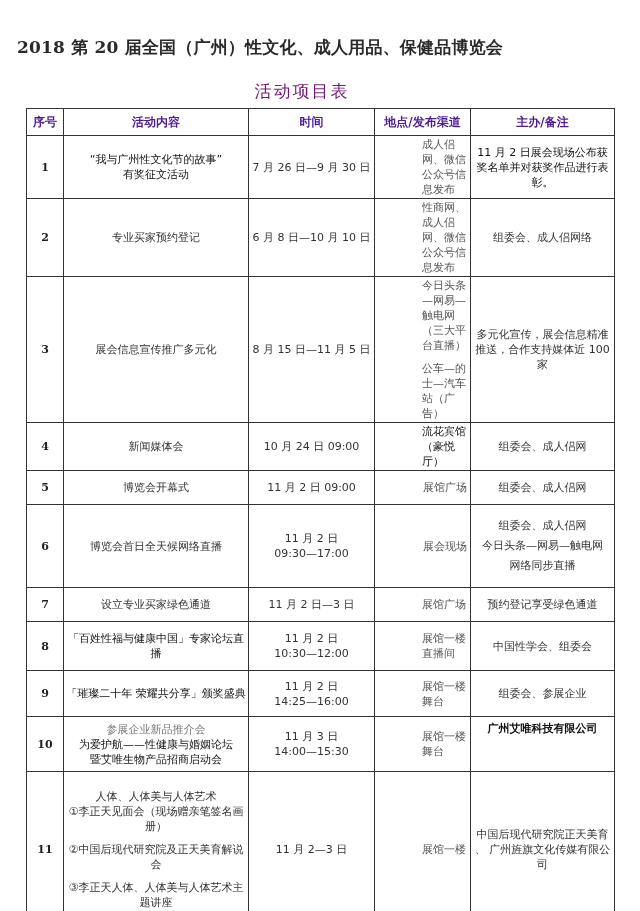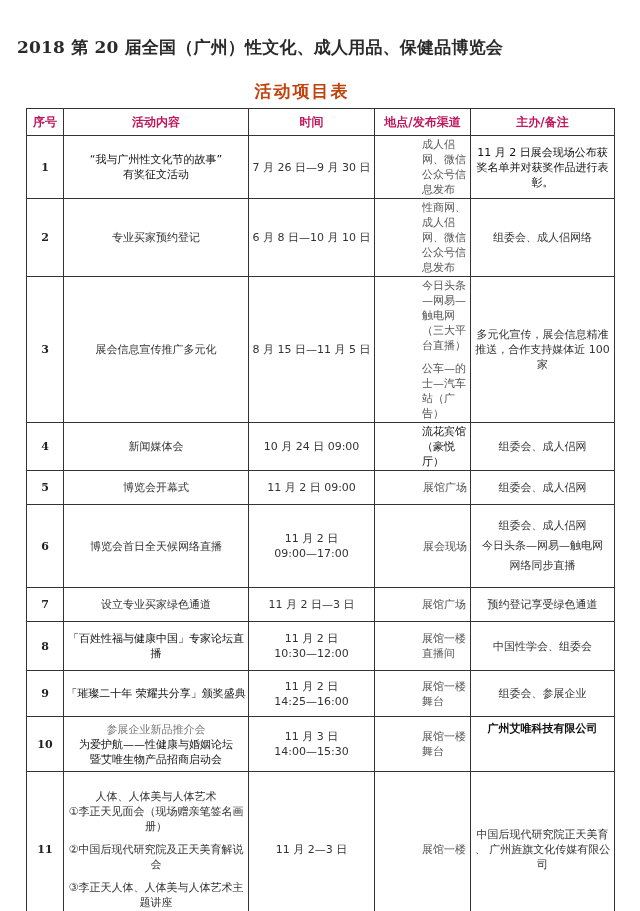--- a/index.html
+++ b/index.html
@@ -9,32 +9,32 @@
     color: #222;
   }
   .title {
     position: absolute; left: 0; width: 520px; top: 36px;
     text-align: center; font-family: "DejaVu Serif", "Liberation Serif", serif;
     font-weight: bold; font-size: 17px; color: #2a2a2a; letter-spacing: 0.2px;
   }
   .subtitle {
     position: absolute; left: 0; width: 604px; top: 80px;
     text-align: center; font-family: "DejaVu Serif", "Liberation Serif", serif;
-    font-weight: bold; font-size: 17px; color: #c2410c; letter-spacing: 2px;
+    font-weight: normal; font-size: 17px; color: #701a75; letter-spacing: 2px;
   }
   table {
     position: absolute; left: 26px; top: 108px;
     width: 588px; border-collapse: collapse; table-layout: fixed;
   }
   th, td {
     border: 1px solid #333; padding: 1px 2px;
     font-size: 11px; line-height: 15px; text-align: center; vertical-align: middle;
     color: #333; word-break: break-all;
   }
-  th { font-weight: bold; font-size: 12px; height: 24px; color: #be185d; }
+  th { font-weight: bold; font-size: 12px; height: 24px; color: #4c1d95; }
   td.num { font-weight: bold; font-family: "DejaVu Serif", "Liberation Serif", serif; color: #222; }
   td.loc { text-align: left; color: #555; padding-left: 47px; }
   td.loc.center { text-align: center; }
   .line { display: block; }
   .gap { display: block; height: 8px; }
   .gray { color: #777; }
   .dark { color: #111; }
   .bold { font-weight: bold; }
   .notes-spaced .line { line-height: 20px; }
 </style>
@@ -146,21 +146,21 @@
       </td>
     </tr>
 
     <tr style="height:83px">
       <td class="num">6</td>
       <td>
         <span class="line">博览会首日全天候网络直播</span>
       </td>
       <td>
         <span class="line">11 月 2 日</span>
-        <span class="line">09:00—17:00</span>
+        <span class="line">09:30—17:00</span>
       </td>
       <td class="loc center">
         <span class="line">展会现场</span>
       </td>
       <td class="notes-spaced">
         <span class="line">组委会、成人侣网</span>
         <span class="line">今日头条—网易—触电网</span>
         <span class="line">网络同步直播</span>
       </td>
     </tr>

